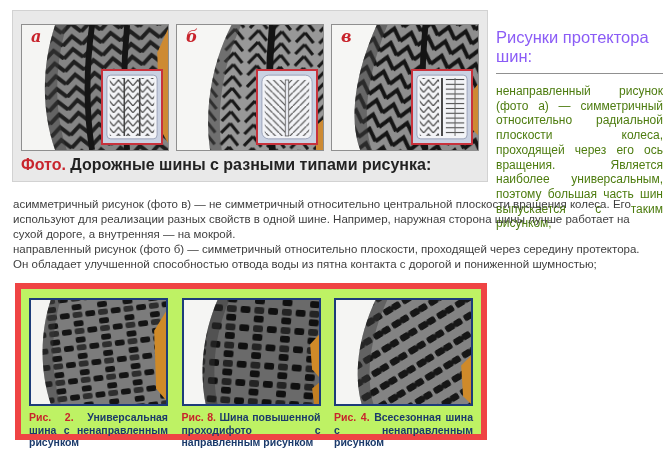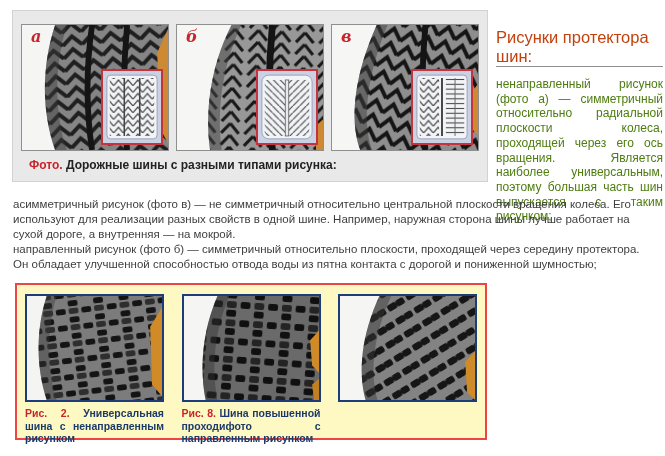--- a/index.html
+++ b/index.html
@@ -8,36 +8,36 @@
   .red{color:#c8242c}
 
   
   .photo-panel{position:absolute;left:12px;top:10px;width:476px;height:172px;background:#e9e9e9;border:1px solid #d2d2d2}
   .photo-row{display:flex;gap:7px;padding:13px 8px 0}
   .photo{position:relative;width:148px;height:127px;border:1px solid #8f8f8f;background:#fff;overflow:hidden}
   .photo svg.tire{display:block;width:100%;height:100%}
   .photo-letter{position:absolute;left:9px;top:2px;font-family:"DejaVu Serif",serif;font-style:italic;font-weight:700;font-size:16px;color:#c8242c}
   .inset{position:absolute;right:5px;bottom:5px;width:62px;height:76px;background:#c9d1e2;border:2px solid #c8323c;padding:1px}
   .inset svg{display:block;width:100%;height:100%}
-  .photo-caption{padding:7px 16px 0;font-size:12px;line-height:14px;color:#4a4a4a}
+  .photo-caption{padding:7px 8px 0;font-size:16px;line-height:14px;color:#4a4a4a}
   .cap-line1{font-weight:700;color:#222}
   .cap-line2 b{color:#222}
 
   
   .sidebar{position:absolute;left:496px;top:28px;width:167px}
-  .sidebar h2{font-size:16.5px;line-height:19px;font-weight:400;color:#c2410c;margin-bottom:0}
+  .sidebar h2{font-size:16.5px;line-height:19px;font-weight:400;color:#8b5cf6;margin-bottom:7px}
   .sidebar hr{border:none;border-top:1px solid #909090;margin-bottom:10px}
   .sidebar p{font-size:12px;line-height:14.7px;color:#4d7c0f;text-align:justify}
 
   
   .main-text{position:absolute;left:13px;top:197px;width:645px}
   .main-text p{font-size:11.5px;line-height:15px;color:#3e3e3e}
 
   
-  .tires-panel{position:absolute;left:15px;top:283px;width:472px;height:157px;background:#fef9c3;border:2px solid #ef4444}
+  .tires-panel{position:absolute;left:15px;top:283px;width:472px;height:157px;background:#bef264;border:6px solid #ef4444}
   .tires-row{display:flex;justify-content:space-between;padding:9px 8px 0}
   .tire-fig{width:139px}
   .tire-img{position:relative;width:139px;height:108px;border:2px solid #1d3c7a;background:#fff;overflow:hidden}
   .tire-img svg{display:block;width:100%;height:100%}
   .tire-cap{margin-top:5px;font-size:10.5px;line-height:12.5px;font-weight:700;color:#1b3a6b;text-align:justify}
 </style>
 </head>
 <body>
 
 <div class="page">
@@ -210,17 +210,18 @@
                 <rect x="0" y="2" width="9" height="7" rx="2" fill="#161616"></rect>
                 <rect x="12" y="2" width="10" height="7" rx="2" fill="#161616"></rect>
               </pattern>
             </defs>
             <rect width="137" height="108" fill="url(#p4)"></rect>
             <path d="M0 0 L40 0 C22 40 18 78 26 108 L0 108 Z" fill="#f5f5f3"></path>
             <path d="M40 0 C22 40 18 78 26 108 L38 108 C30 78 34 40 52 0 Z" fill="#3a3a3a" opacity="0.45"></path>
             <path d="M137 58 L127 68 L129 100 L137 108 Z" fill="#cf8a2a"></path>
           </svg>
         </div>
+        <figcaption class="tire-cap"><span class="red">Рис. 4.</span><span> Всесезонная шина с нена­правленным рисунком</span></figcaption>
       </figure>
     </div>
   </section>
 
 </div>
 
 </body></html>

